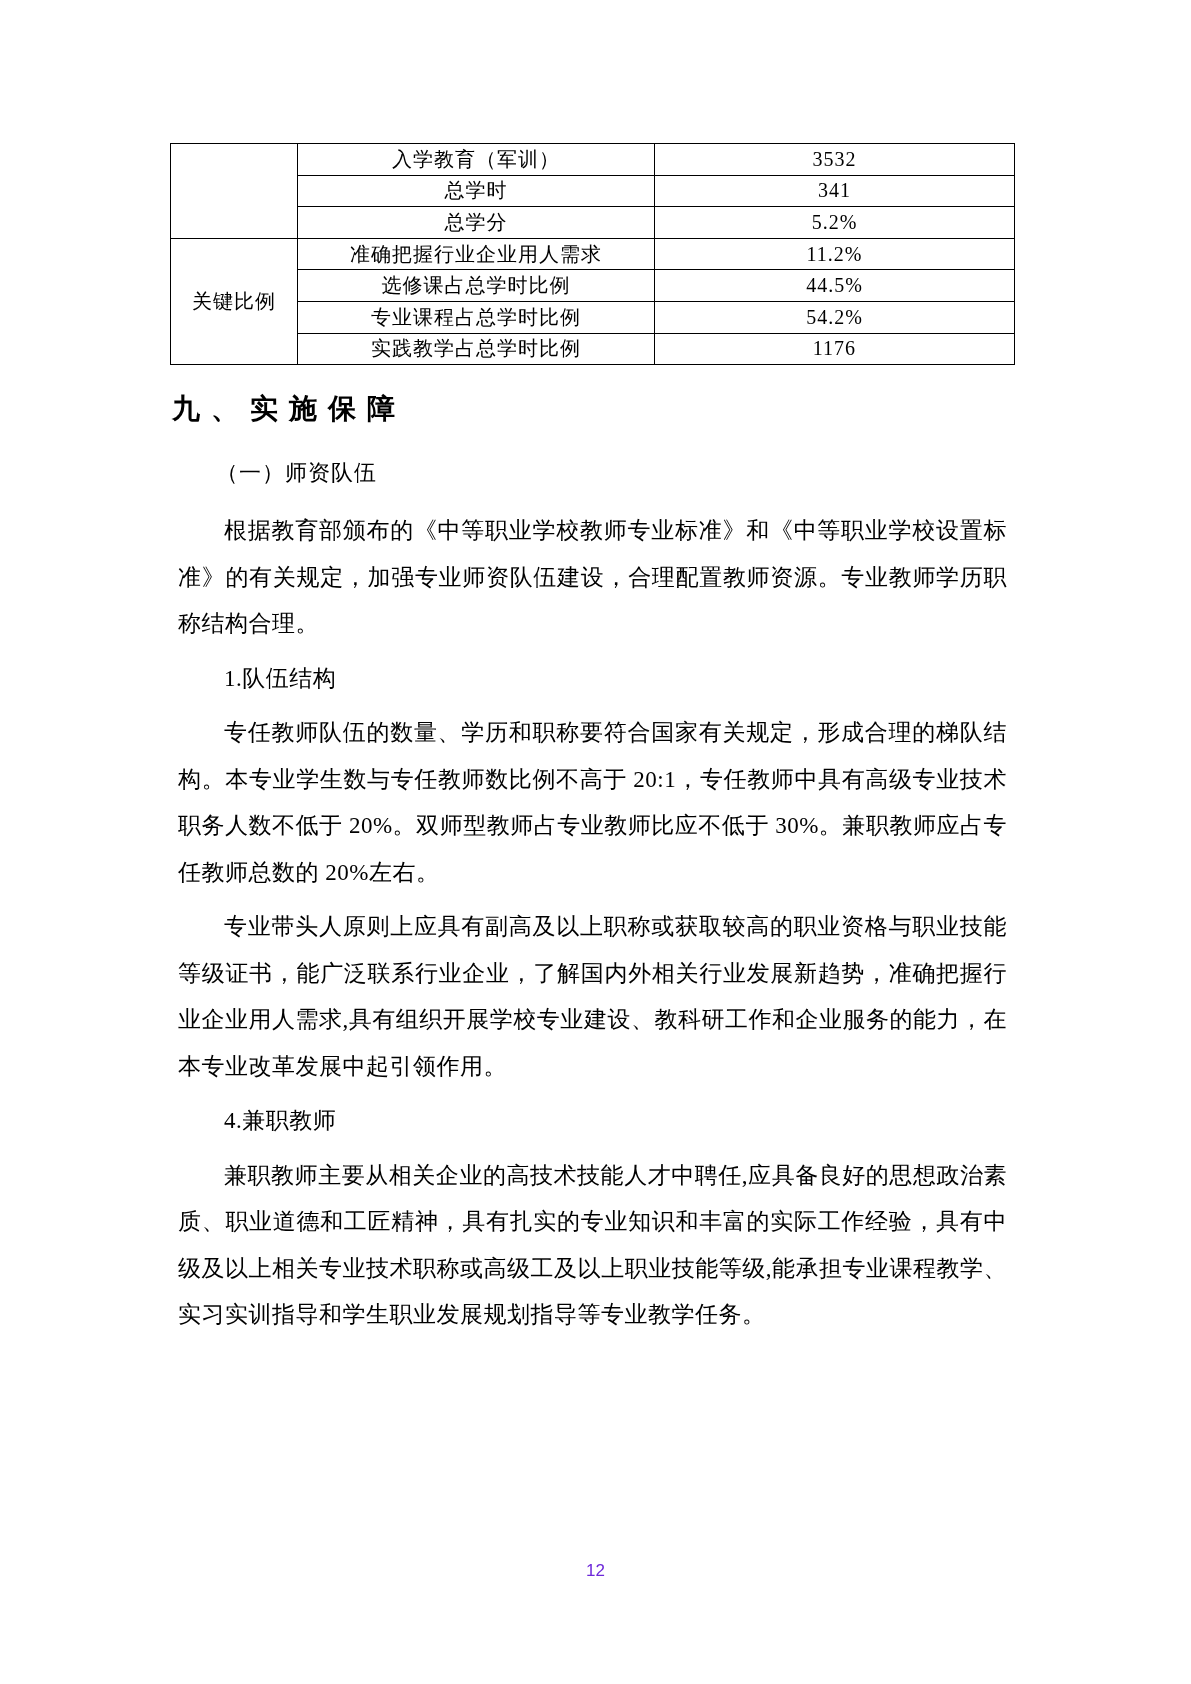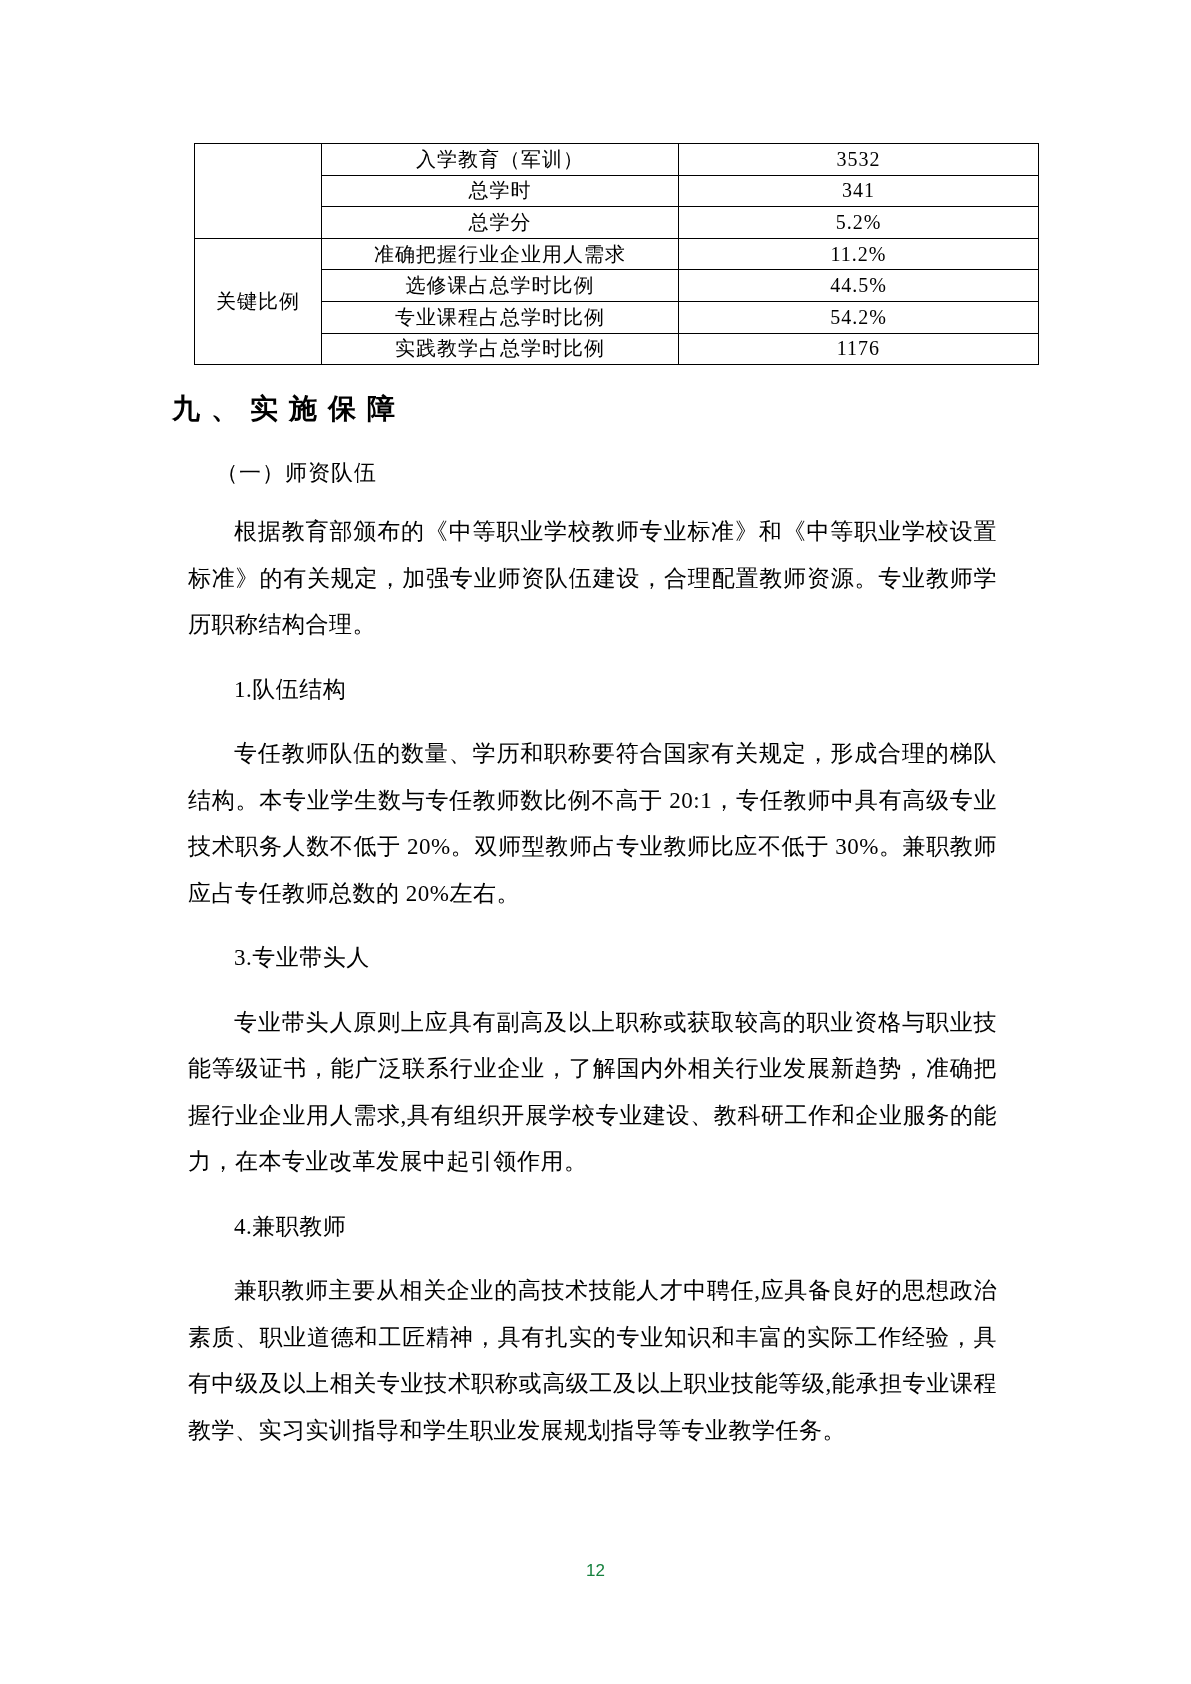--- a/index.html
+++ b/index.html
@@ -19,21 +19,21 @@
     position: absolute;
     left: 170px;
     top: 143px;
     width: 845px;
   }
   
   table.summary {
     border-collapse: collapse;
     table-layout: fixed;
     width: 844px;
-    margin-left: 24px;
+    margin-left: 0;
   }
   table.summary td {
     border: 1.5px solid #000000;
     height: 30.6px;
     padding: 0;
     text-align: center;
     vertical-align: middle;
     font-size: 20px;
     letter-spacing: 1px;
     font-family: "Liberation Serif", "DejaVu Serif", serif;
@@ -56,38 +56,38 @@
     font-weight: normal;
     font-size: 22px;
     line-height: 36px;
     letter-spacing: 1px;
   }
   
   .body-text {
     margin-top: 17px;
   }
   .body-text p {
-    margin: 18px;
+    margin: 8px;
     font-size: 23px;
     line-height: 46.5px;
     letter-spacing: 0.5px;
     text-indent: 2em;
     text-align: justify;
   }
   
   .page-number {
     position: absolute;
     top: 1559px;
     left: 0;
     width: 1191px;
     text-align: center;
     font-family: "Liberation Sans", "DejaVu Sans", sans-serif;
     font-size: 17px;
     line-height: 24px;
-    color: #15803d;
+    color: #6d28d9;
   }
 </style>
 </head>
 <body>
 
 <div class="content">
 
   <table class="summary">
     <colgroup>
       <col style="width:127px">
@@ -129,21 +129,20 @@
   </table>
 
   <div class="h1">九、实施保障</div>
 
   <div class="h2">（一）师资队伍</div>
 
   <div class="body-text">
     <p>根据教育部颁布的《中等职业学校教师专业标准》和《中等职业学校设置标准》的有关规定，加强专业师资队伍建设，合理配置教师资源。专业教师学历职称结构合理。</p>
     <p>1.队伍结构</p>
     <p>专任教师队伍的数量、学历和职称要符合国家有关规定，形成合理的梯队结构。本专业学生数与专任教师数比例不高于 20:1，专任教师中具有高级专业技术职务人数不低于 20%。双师型教师占专业教师比应不低于 30%。兼职教师应占专任教师总数的 20%左右。</p>
-    <p>3.专业带头人</p>
     <p>专业带头人原则上应具有副高及以上职称或获取较高的职业资格与职业技能等级证书，能广泛联系行业企业，了解国内外相关行业发展新趋势，准确把握行业企业用人需求,具有组织开展学校专业建设、教科研工作和企业服务的能力，在本专业改革发展中起引领作用。</p>
     <p>4.兼职教师</p>
     <p>兼职教师主要从相关企业的高技术技能人才中聘任,应具备良好的思想政治素质、职业道德和工匠精神，具有扎实的专业知识和丰富的实际工作经验，具有中级及以上相关专业技术职称或高级工及以上职业技能等级,能承担专业课程教学、实习实训指导和学生职业发展规划指导等专业教学任务。</p>
   </div>
 
 </div>
 
 <div class="page-number">12</div>
 
 </body></html>

